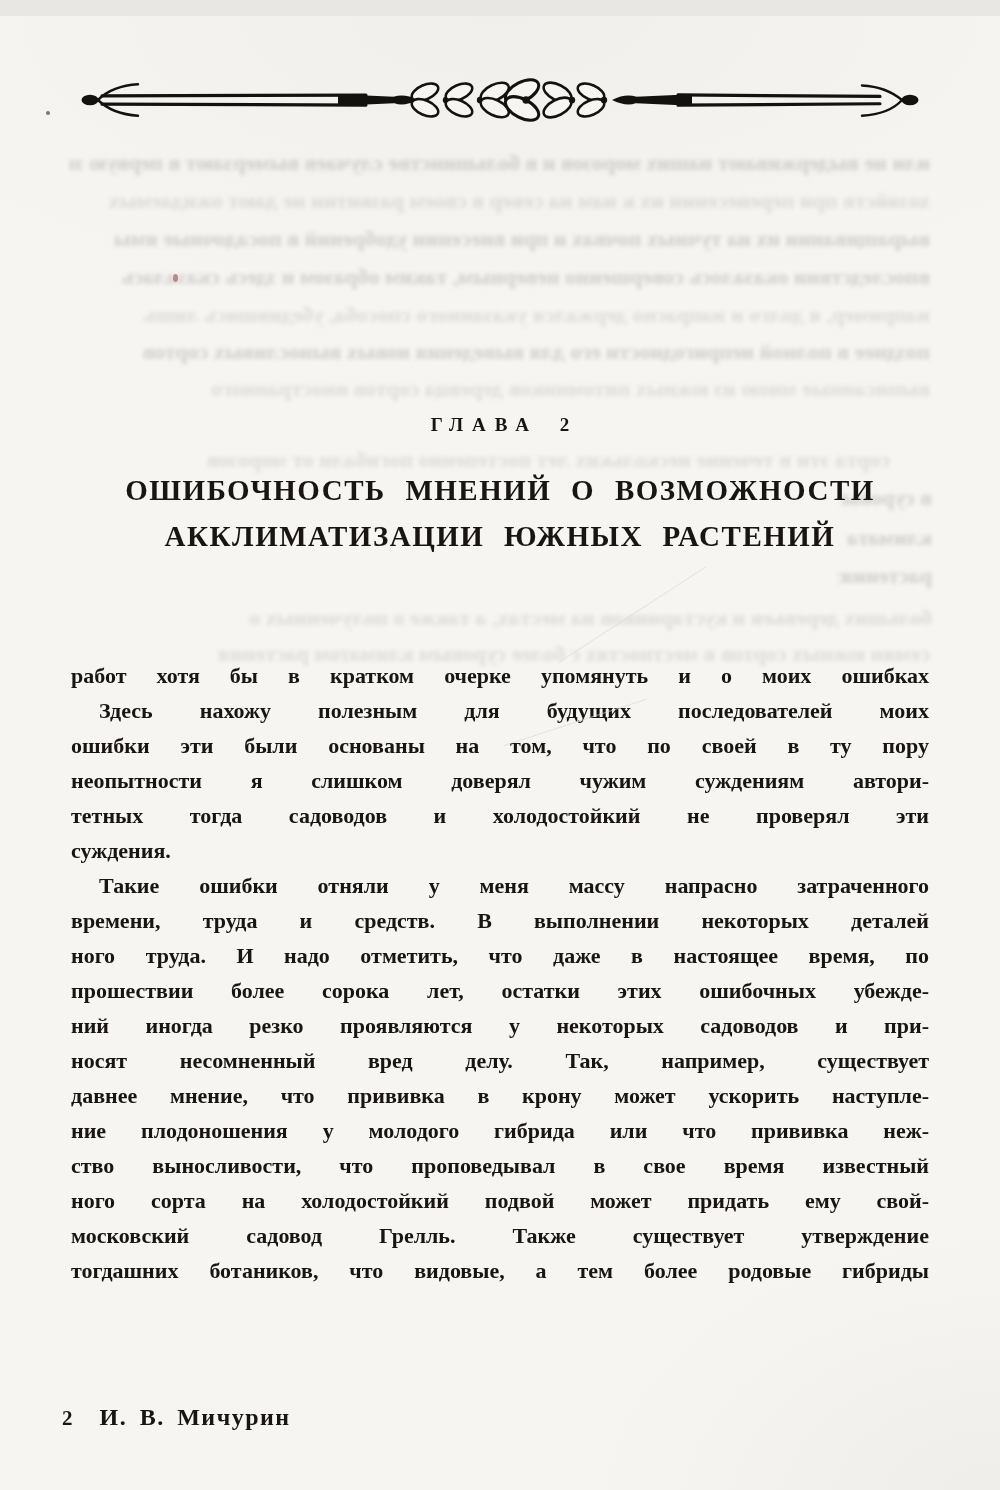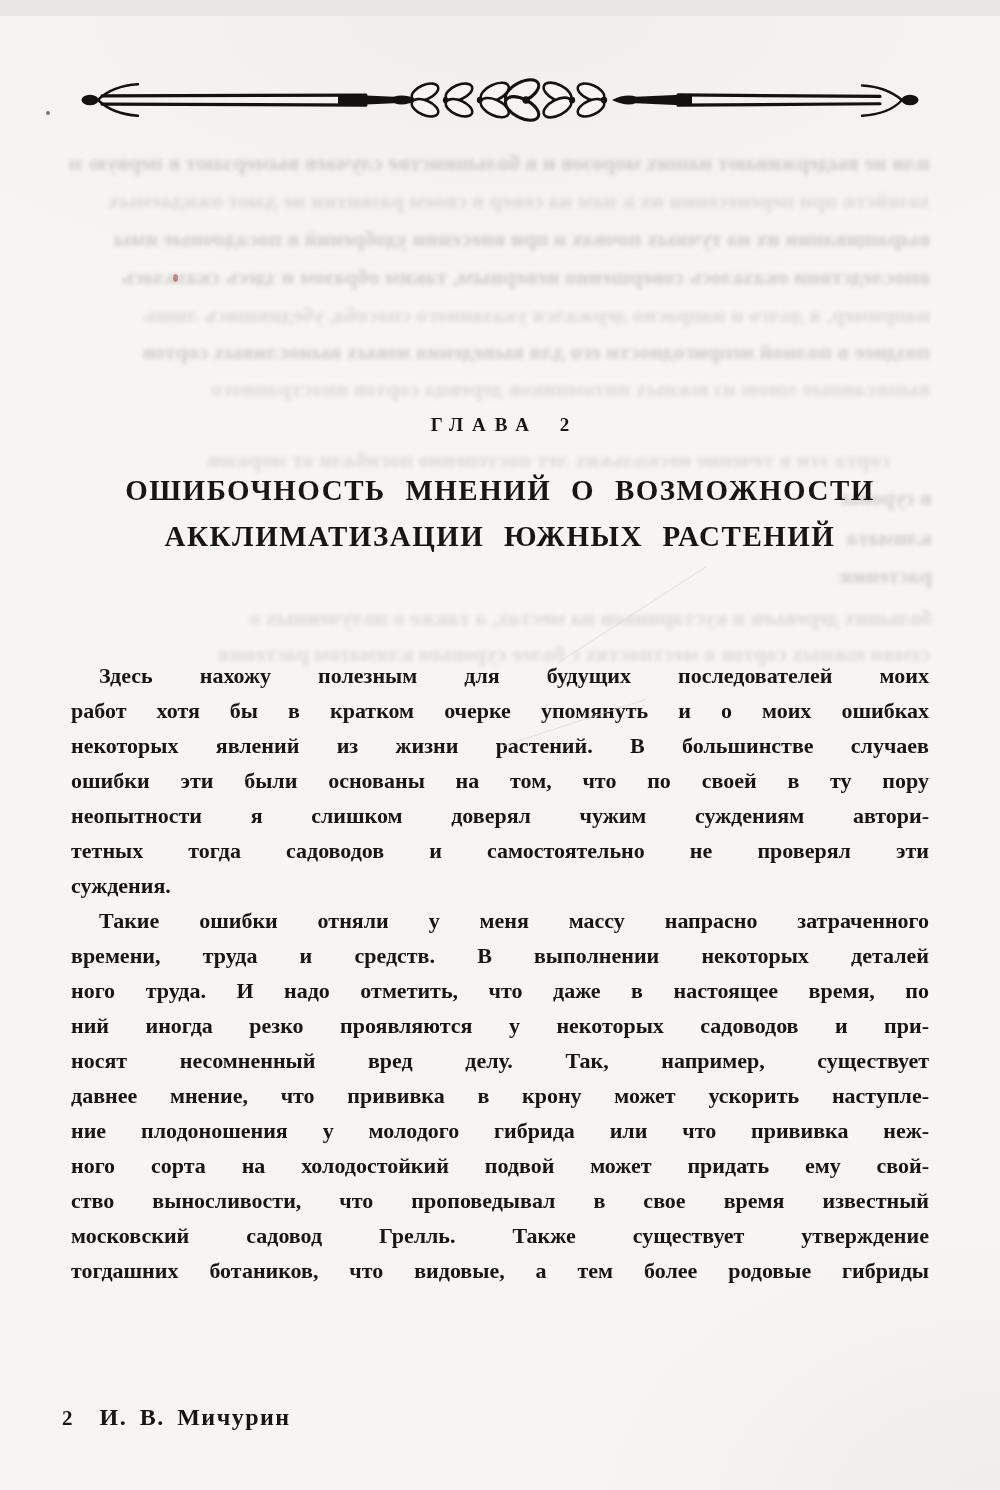--- a/index.html
+++ b/index.html
@@ -153,36 +153,36 @@
   </div>
 
   <div class="chapter">ГЛАВА 2</div>
 
   <div class="title">
     <div>ОШИБОЧНОСТЬ МНЕНИЙ О ВОЗМОЖНОСТИ</div>
     <div>АККЛИМАТИЗАЦИИ ЮЖНЫХ РАСТЕНИЙ</div>
   </div>
 
   <div class="bodytext">
+    <div class="bl">работ хотя бы в кратком очерке упомянуть и о моих ошибках</div>
     <div class="bl indent">Здесь нахожу полезным для будущих последователей моих</div>
-    <div class="bl">работ хотя бы в кратком очерке упомянуть и о моих ошибках</div>
-    <div class="bl">некоторых явлений из жизни растений. В большинстве случаев</div>
     <div class="bl">ошибки эти были основаны на том, что по своей в ту пору</div>
     <div class="bl">неопытности я слишком доверял чужим суждениям автори-</div>
-    <div class="bl">тетных тогда садоводов и самостоятельно не проверял эти</div>
+    <div class="bl">тетных тогда садоводов и холодостойкий не проверял эти</div>
     <div class="bl nojust">суждения.</div>
     <div class="bl indent">Такие ошибки отняли у меня массу напрасно затраченного</div>
     <div class="bl">времени, труда и средств. В выполнении некоторых деталей</div>
     <div class="bl">ного труда. И надо отметить, что даже в настоящее время, по</div>
+    <div class="bl">прошествии более сорока лет, остатки этих ошибочных убежде-</div>
     <div class="bl">ний иногда резко проявляются у некоторых садоводов и при-</div>
     <div class="bl">носят несомненный вред делу. Так, например, существует</div>
     <div class="bl">давнее мнение, что прививка в крону может ускорить наступле-</div>
     <div class="bl">ние плодоношения у молодого гибрида или что прививка неж-</div>
+    <div class="bl">ство выносливости, что проповедывал в свое время известный</div>
     <div class="bl">ного сорта на холодостойкий подвой может придать ему свой-</div>
-    <div class="bl">ство выносливости, что проповедывал в свое время известный</div>
     <div class="bl">московский садовод Грелль. Также существует утверждение</div>
     <div class="bl">тогдашних ботаников, что видовые, а тем более родовые гибриды</div>
   </div>
 
   <div class="footer">
     <span class="sig-num">2</span><span class="sig-name">И. В. Мичурин</span>
   </div>
 
   <div class="crease c1"></div>
   <div class="crease c2"></div>

